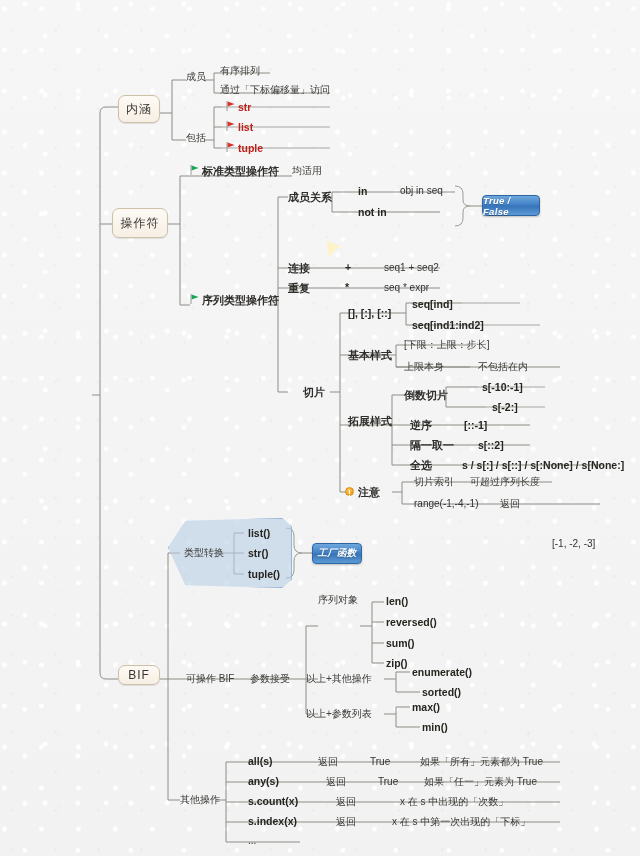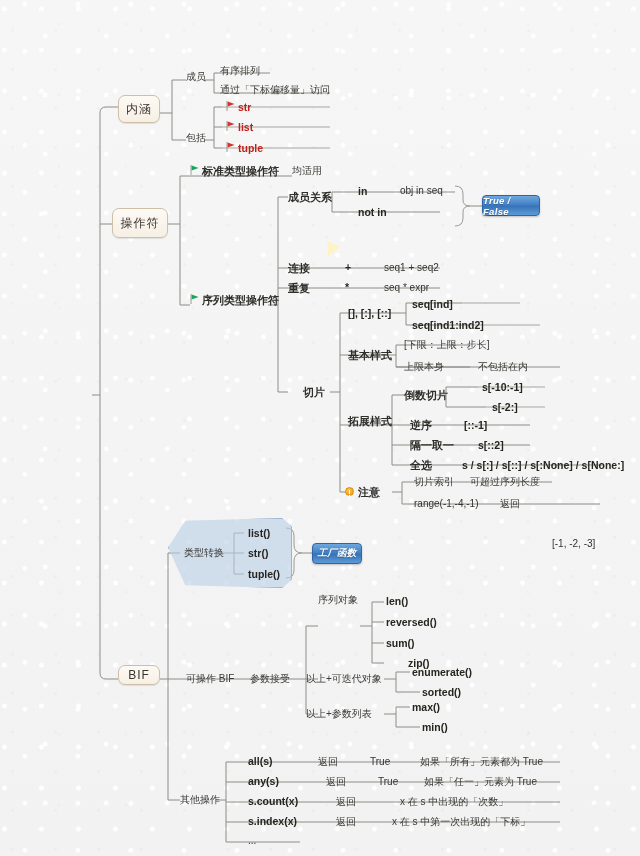--- a/index.html
+++ b/index.html
@@ -276,23 +276,23 @@
     <span>工厂函数</span>
   </div>
 
   <div class="tx cn" style="left:186px;top:674px;">可操作 BIF</div>
   <div class="tx cn" style="left:250px;top:674px;">参数接受</div>
 
   <div class="tx cn" style="left:318px;top:584px;margin-top:11px;">序列对象</div>
   <div class="tx en-b" style="left:386px;top:596px;">len()</div>
   <div class="tx en-b" style="left:386px;top:617px;">reversed()</div>
   <div class="tx en-b" style="left:386px;top:638px;">sum()</div>
-  <div class="tx en-b" style="left:408px;top:658px;">zip()</div>
-
-  <div class="tx cn" style="left:306px;top:674px;">以上+可迭代对象</div>
+  <div class="tx en-b" style="left:386px;top:658px;">zip()</div>
+
+  <div class="tx cn" style="left:306px;top:674px;">以上+其他操作</div>
   <div class="tx en-b" style="left:412px;top:667px;">enumerate()</div>
   <div class="tx en-b" style="left:422px;top:687px;">sorted()</div>
 
   <div class="tx cn" style="left:306px;top:709px;">以上+参数列表</div>
   <div class="tx en-b" style="left:412px;top:702px;">max()</div>
   <div class="tx en-b" style="left:422px;top:722px;">min()</div>
 
   <div class="tx cn" style="left:180px;top:795px;">其他操作</div>
 
   <div class="tx en-b" style="left:248px;top:756px;">all(s)</div>

